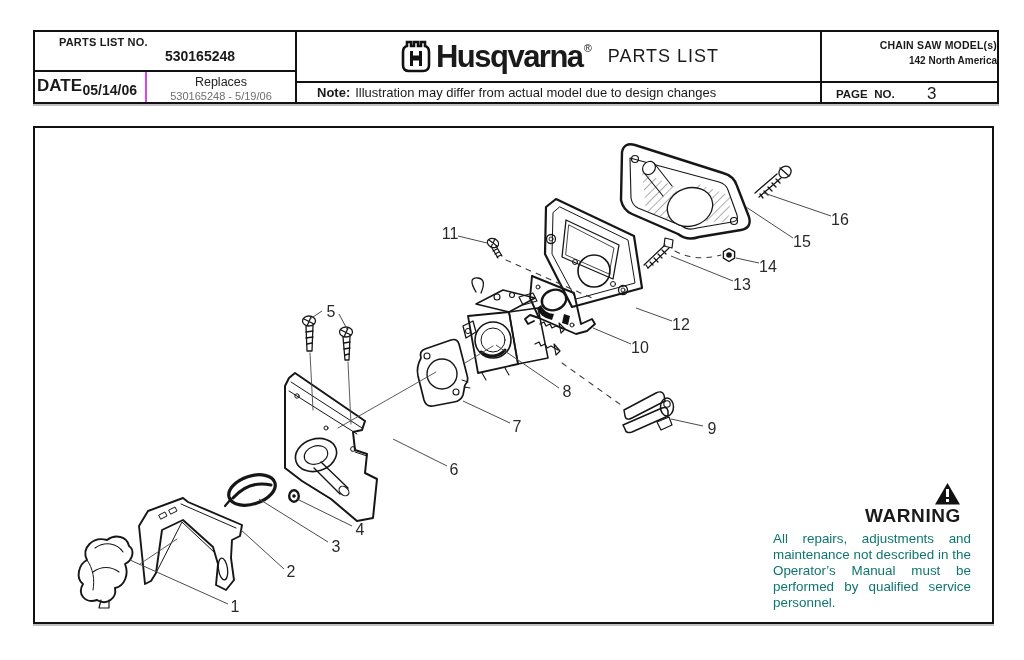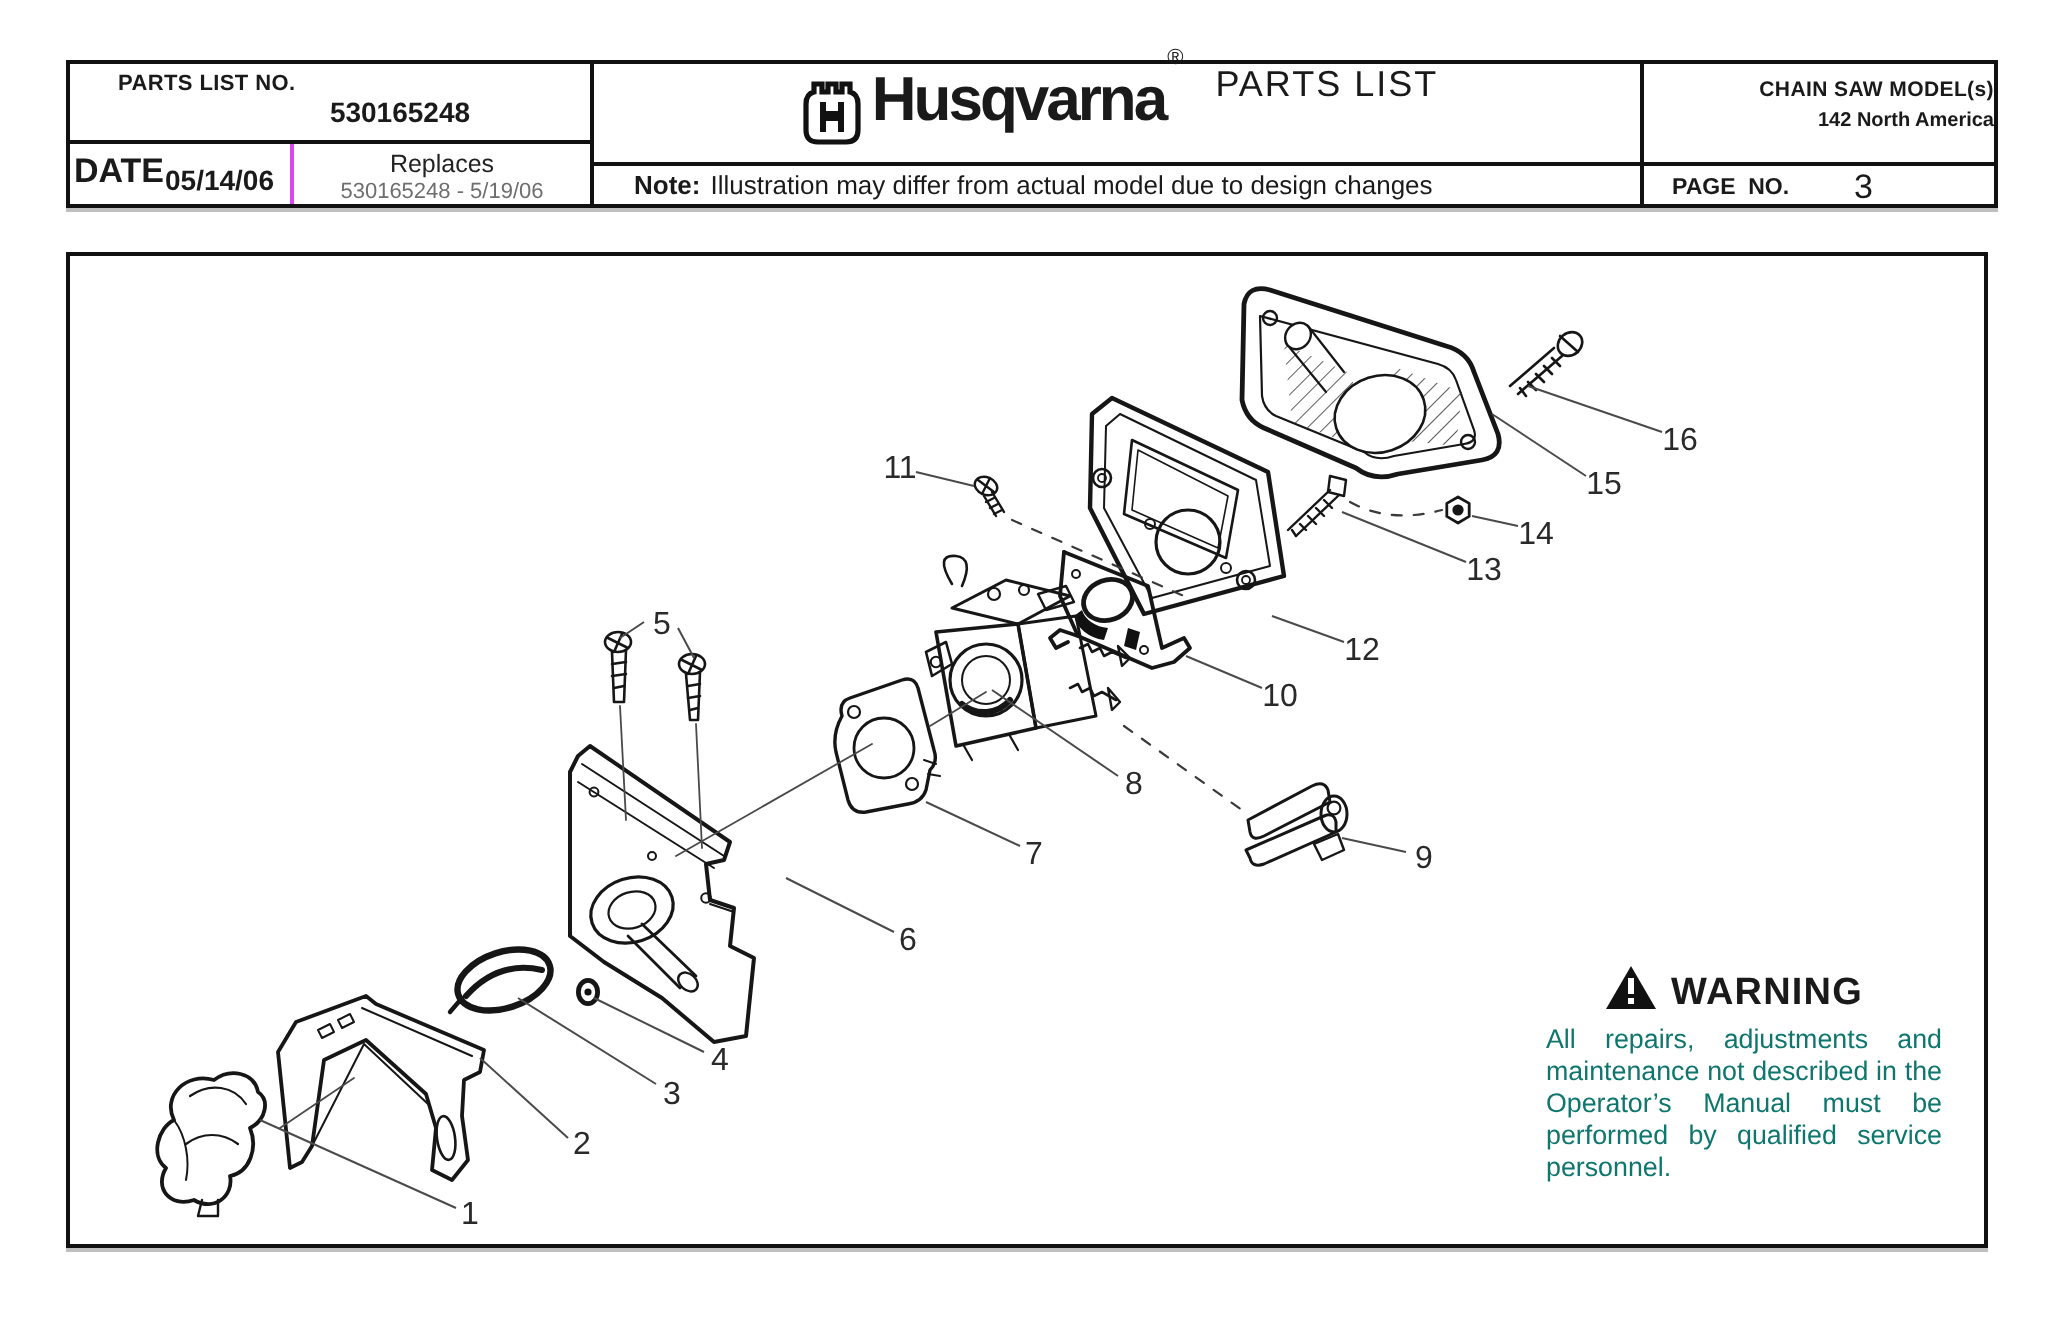--- a/index.html
+++ b/index.html
@@ -14,38 +14,38 @@
   .pl-row{height:39px;position:relative;}
   .pl-label{position:absolute;left:24px;top:4px;font-size:11px;font-weight:bold;letter-spacing:.2px;}
   .pl-no{position:absolute;left:80px;top:16px;width:170px;text-align:center;font-size:14px;font-weight:bold;}
   .date-row{flex:1;display:flex;border-top:2px solid #111;}
   .date-cell{width:110px;position:relative;}
   .date-label{position:absolute;left:2px;top:4px;font-size:17px;font-weight:bold;}
   .date-value{position:absolute;right:8px;bottom:4px;font-size:14px;font-weight:bold;}
   .repl-cell{flex:1;border-left:2px solid #d946ef;text-align:center;padding-top:3px;}
   .repl-label{font-size:12.5px;color:#222;}
   .repl-value{font-size:11px;color:#6e6e6e;margin-top:1px;}
-  .brand-row{height:49px;display:flex;justify-content:center;}
+  .brand-row{height:49px;display:flex;align-items:center;justify-content:center;}
   .brand-mark{display:flex;align-items:center;}
   .brand-name{font-size:31px;font-weight:bold;letter-spacing:-1.5px;margin-left:2px;}
   .brand-reg{font-size:11px;vertical-align:super;position:relative;top:-9px;margin-left:1px;}
   .doc-title{font-size:18px;letter-spacing:1px;margin-left:16px;font-weight:400;}
   .note-row{flex:1;border-top:2px solid #111;display:flex;align-items:center;padding-left:20px;font-size:13px;}
   .note-label{font-weight:bold;margin-right:5px;}
   .model-row{height:49px;text-align:right;padding-top:7px;}
   .model-label{font-size:10.5px;font-weight:bold;letter-spacing:.2px;}
   .model-value{font-size:10px;font-weight:bold;margin-top:4px;}
   .page-row{flex:1;border-top:2px solid #111;position:relative;text-align:right;}
   .page-label{position:absolute;left:14px;top:5px;font-size:11.5px;font-weight:bold;white-space:pre;}
   .page-value{position:absolute;left:105px;top:1px;font-size:17px;}
   .main-box{position:absolute;left:33px;top:126px;width:961px;height:498px;border:2px solid #111;
             box-sizing:border-box;background:#fff;box-shadow:0 2px 0 rgba(0,0,0,.25);}
   .diagram-svg{position:absolute;left:0;top:0;}
   .warning{position:absolute;left:738px;top:354px;width:198px;}
-  .warn-head{display:flex;align-items:flex-end;justify-content:center;margin-bottom:6px;padding-right:10px;}
+  .warn-head{display:flex;align-items:flex-end;justify-content:center;margin-bottom:6px;padding-right:10px;flex-direction:column;}
   .warn-title{font-size:19px;font-weight:bold;letter-spacing:.6px;margin-left:6px;line-height:1;}
   .warn-body{font-size:13.4px;line-height:15.9px;text-align:justify;color:#0f766e;}
   svg text.callout{font-family:"Liberation Sans",sans-serif;font-size:16px;fill:#2a2a2a;}
 </style>
 </head>
 <body>
 
 <div class="hdr">
   <div class="col-left">
     <div class="pl-row">

